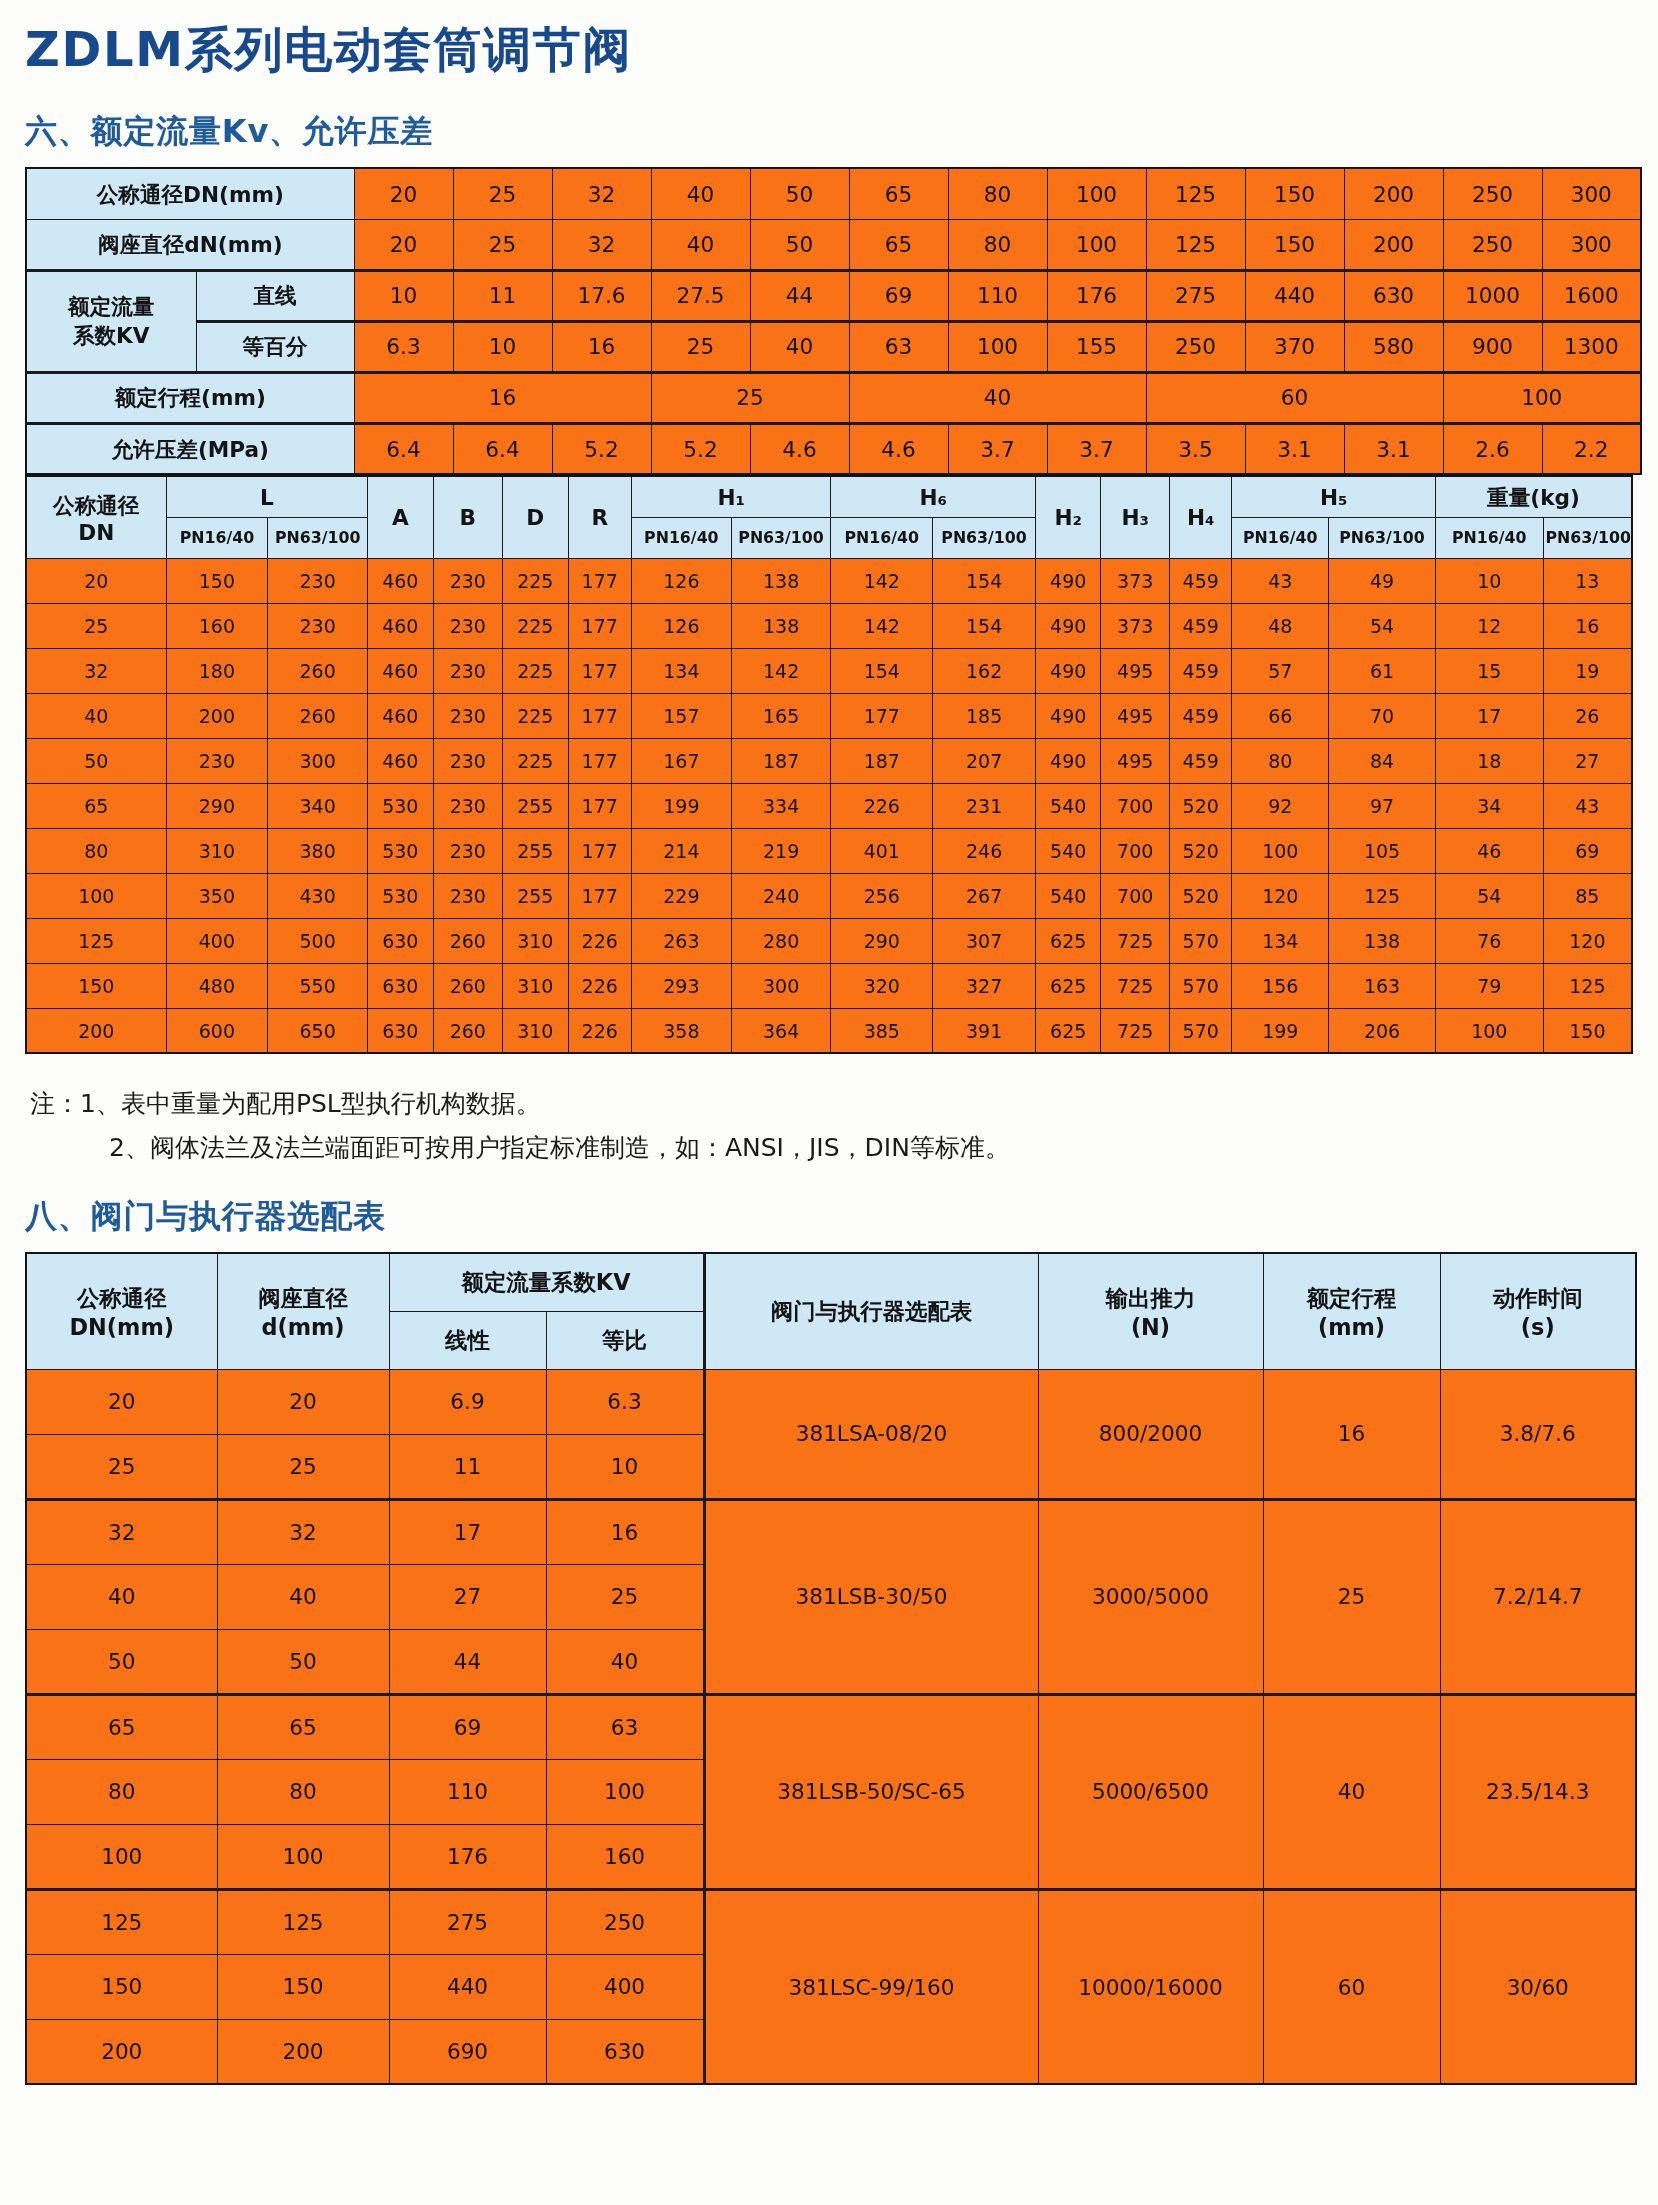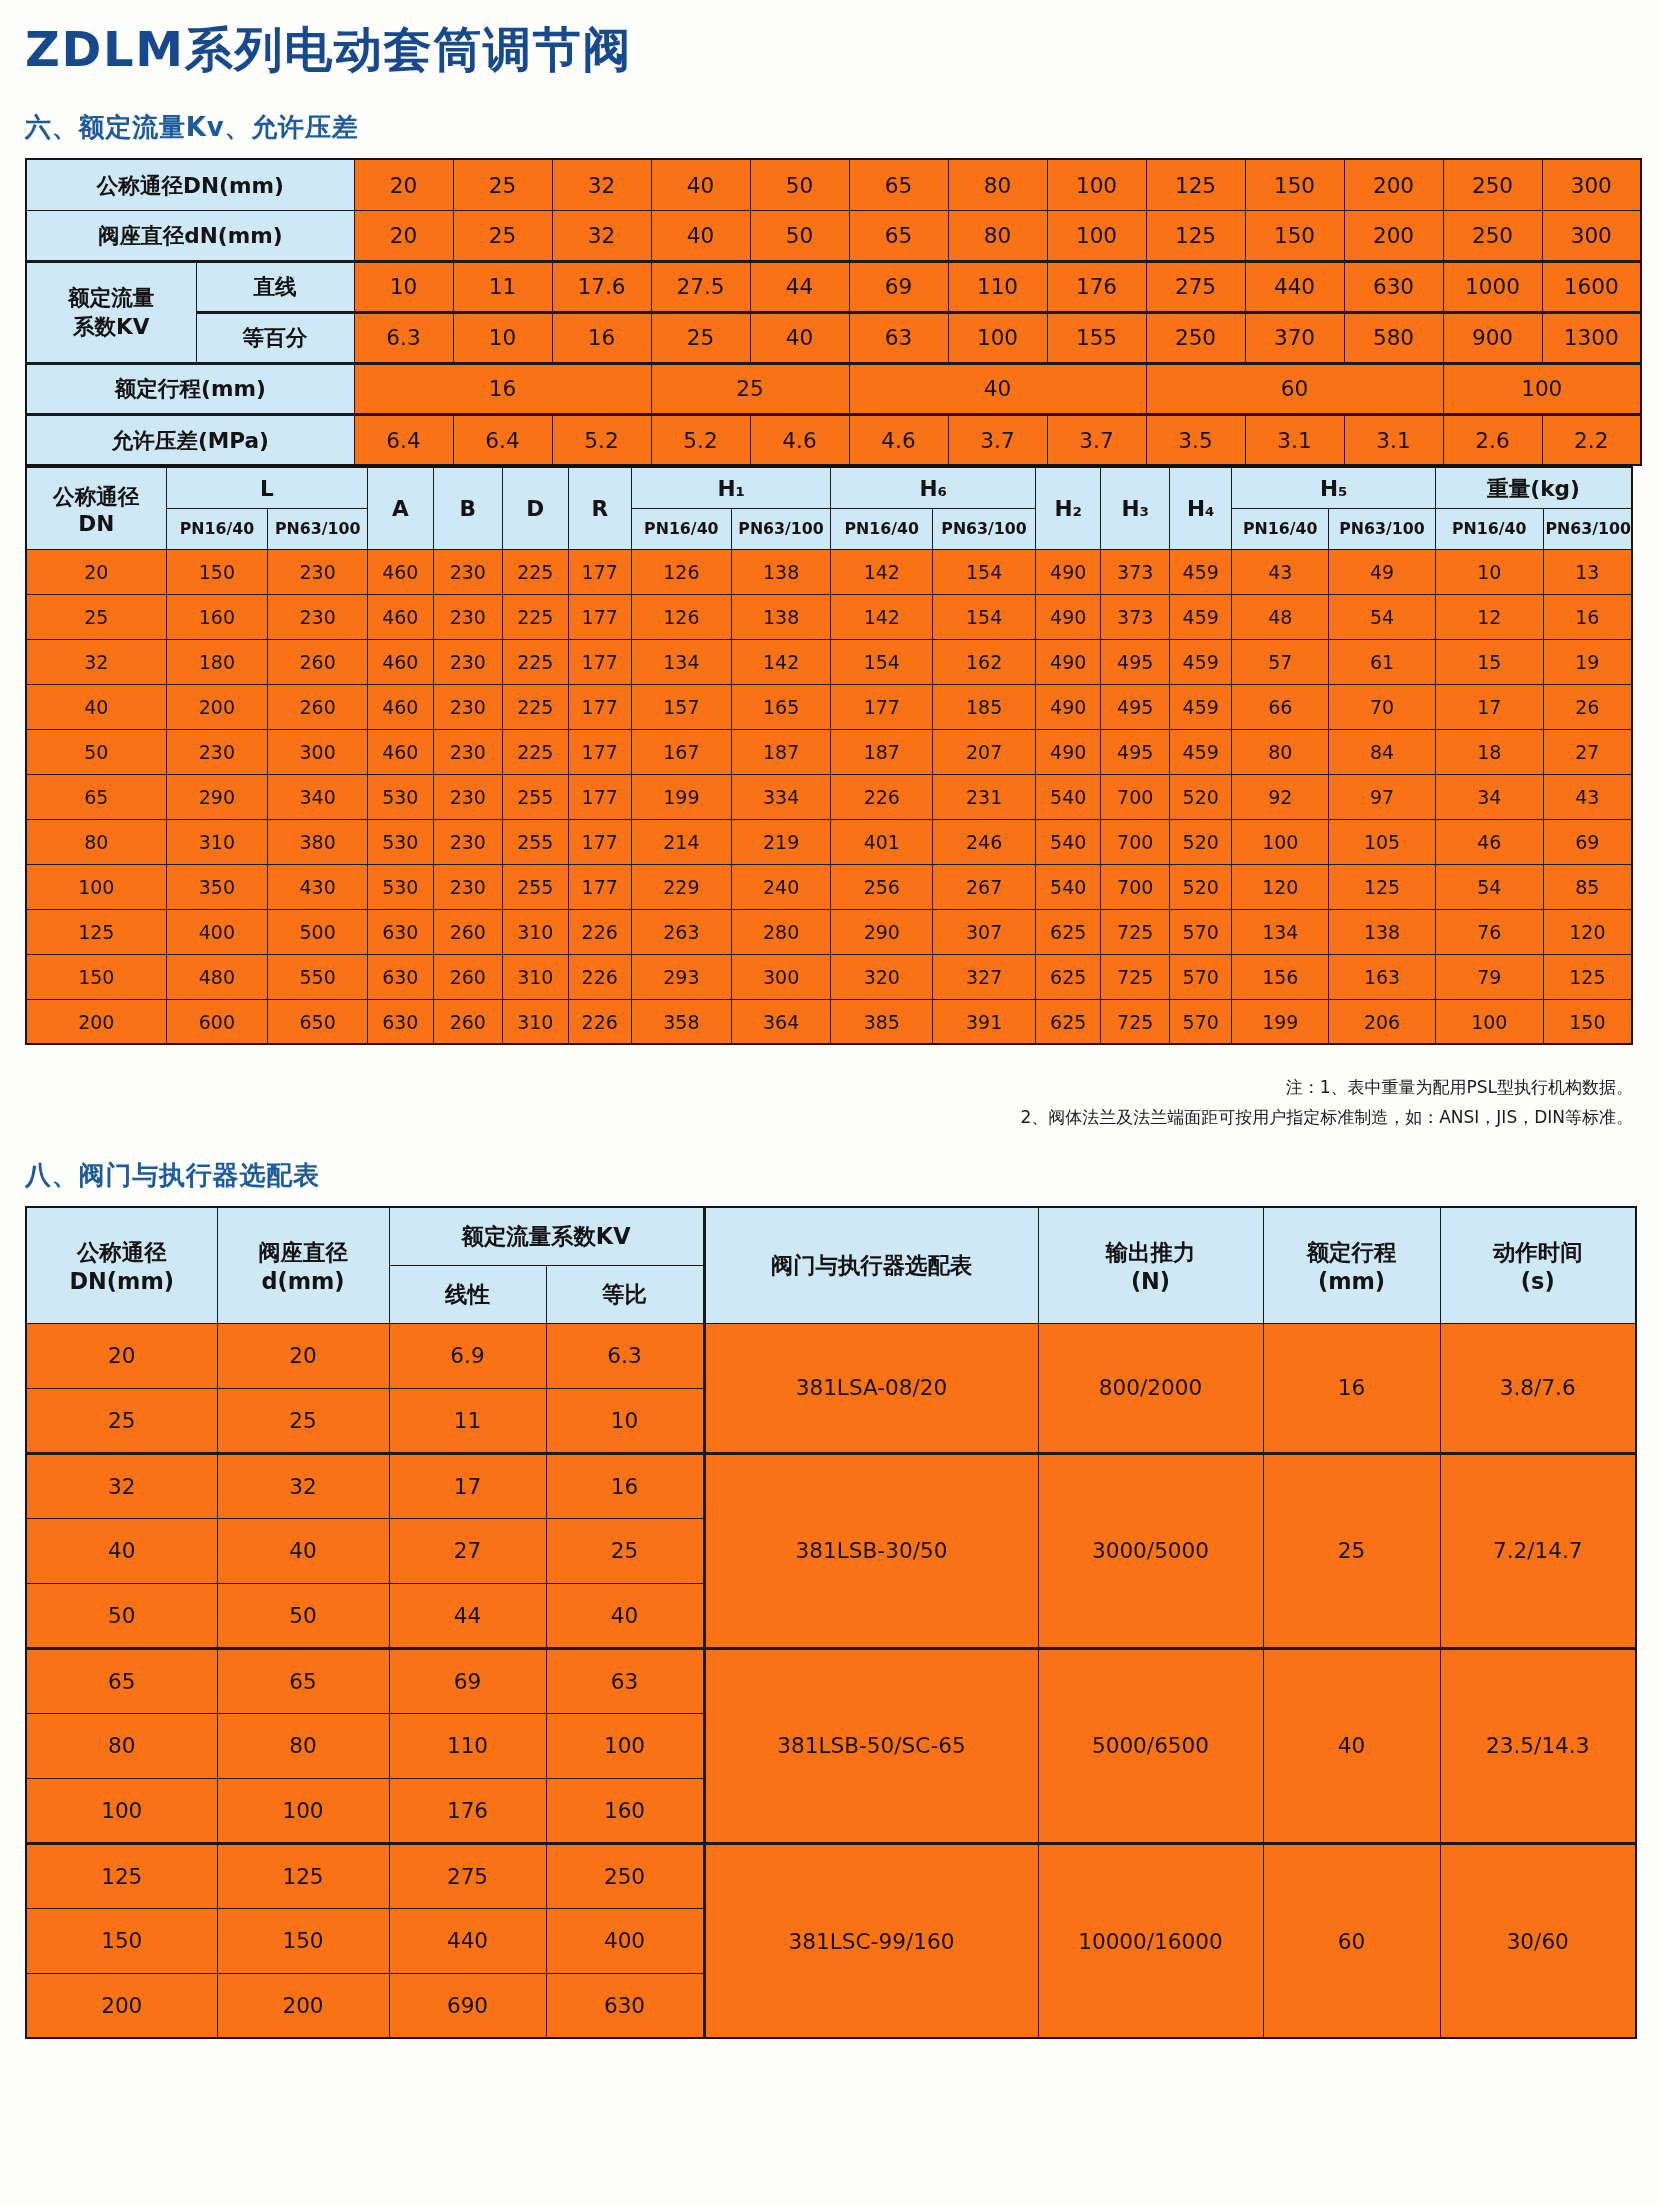--- a/index.html
+++ b/index.html
@@ -6,21 +6,21 @@
   body{
     width:1658px;height:2205px;background:#fdfdfb;
     font-family:"DejaVu Sans","Liberation Sans",sans-serif;color:#161616;
   }
   .wrap{padding:11.6px 25px 0 25px;}
   h1{
     color:#17498e;font-size:48px;font-weight:bold;letter-spacing:1.7px;
     margin:6.6px 0 28px 0;
   }
   h2{
-    color:#1d5b9b;font-size:26px;font-weight:bold;letter-spacing:0.8px;
+    color:#1d5b9b;font-size:32px;font-weight:bold;letter-spacing:0.8px;
     margin:25px 0 13.3px 0;
   }
   table{
     border-collapse:collapse;table-layout:fixed;width:1608px;
     border:2.5px solid #141414;background:#f97316;
   }
   td{
     border:1.7px solid #1a1a1a;text-align:center;vertical-align:middle;
     padding:0 1.7px;white-space:pre-line;font-size:21px;color:#141414;
     overflow:hidden;
@@ -33,21 +33,21 @@
   #t1 td{font-size:21.6px;}
   #t2 .head tr{height:41px;}
   #t2 .head td{font-size:21.6px;}
   #t2 .head td.sm{font-size:15.8px;}
   #t2 .body tr{height:45px;}
   #t2 .body td{font-size:19px;}
   #t3 .head tr{height:58px;}
   #t3 .head td{font-size:22.4px;}
   #t3 .body tr{height:65px;}
   #t3 .body td{font-size:21.6px;}
-  .notes{margin:28px 0 5px 5px;font-size:17px;color:#1b1b1b;line-height:1.75;text-align:right;}
+  .notes{margin:28px 0 5px 5px;font-size:25px;color:#1b1b1b;line-height:1.75;}
   .notes p{margin:0;}
   .notes .indent{margin-left:79px;}
 </style>
 </head>
 <body>
 
 <div class="wrap">
 
   <h1>ZDLM系列电动套筒调节阀</h1>
 

